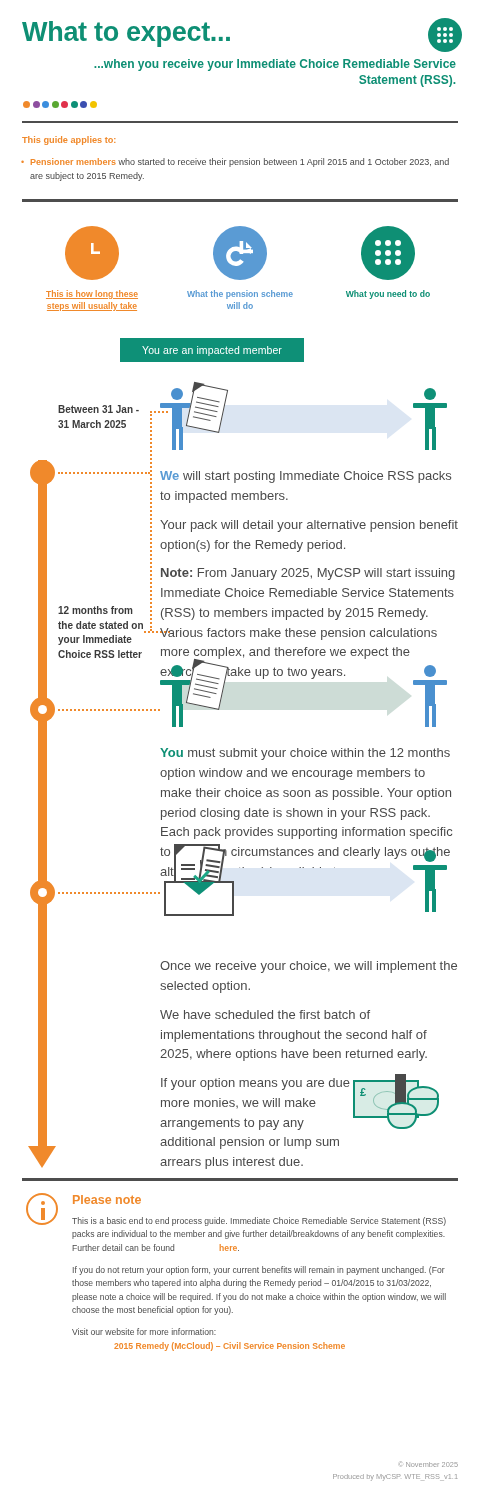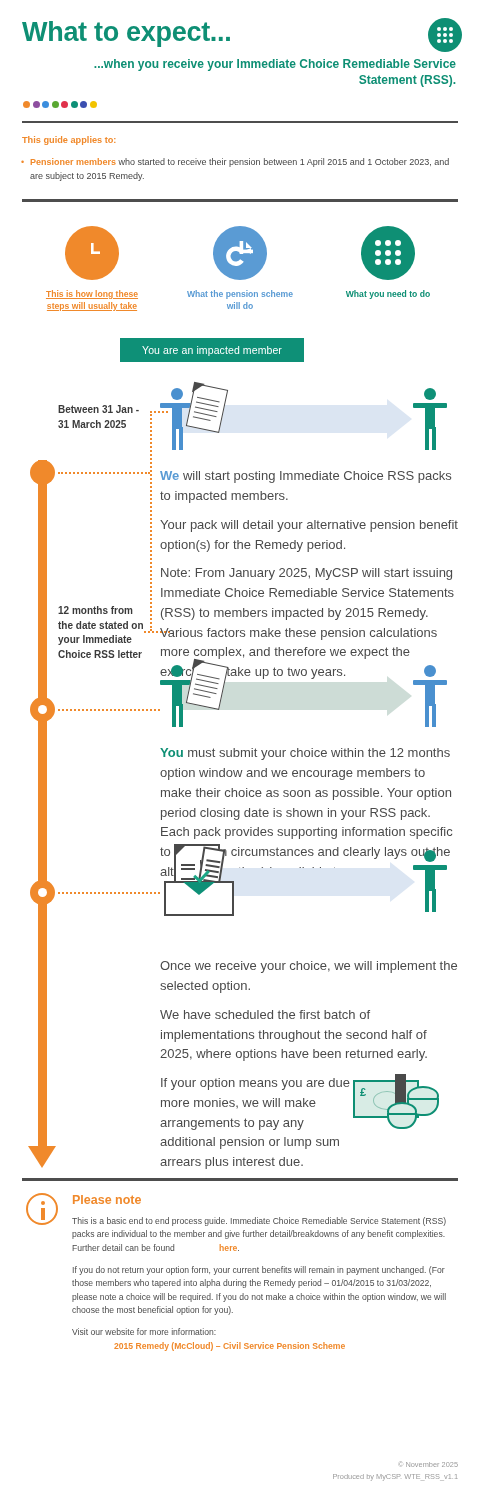--- a/index.html
+++ b/index.html
@@ -195,21 +195,21 @@
   }
   .step-body p {
     font-size: 13px;
     color: #4a4a4a;
     line-height: 1.52;
     margin-bottom: 9px;
   }
   .step-body p:last-child { margin-bottom: 0; }
   .step-body .hl-blue { color: #5a9bd4; font-weight: bold; }
   .step-body .hl-teal { color: #0e8f74; font-weight: bold; }
-  .step-body b { font-weight: normal; color: #4a4a4a; }
+  .step-body b { font-weight: bold; color: #4a4a4a; }
 
   
   .scene { position: absolute; left: 160px; width: 300px; height: 70px; }
   .scene .band {
     position: absolute;
     left: 22px; top: 21px;
     width: 230px; height: 28px;
   }
   .scene .band .bar { position:absolute; left:0; top:0; width: 205px; height: 28px; }
   .scene .band .tip {

